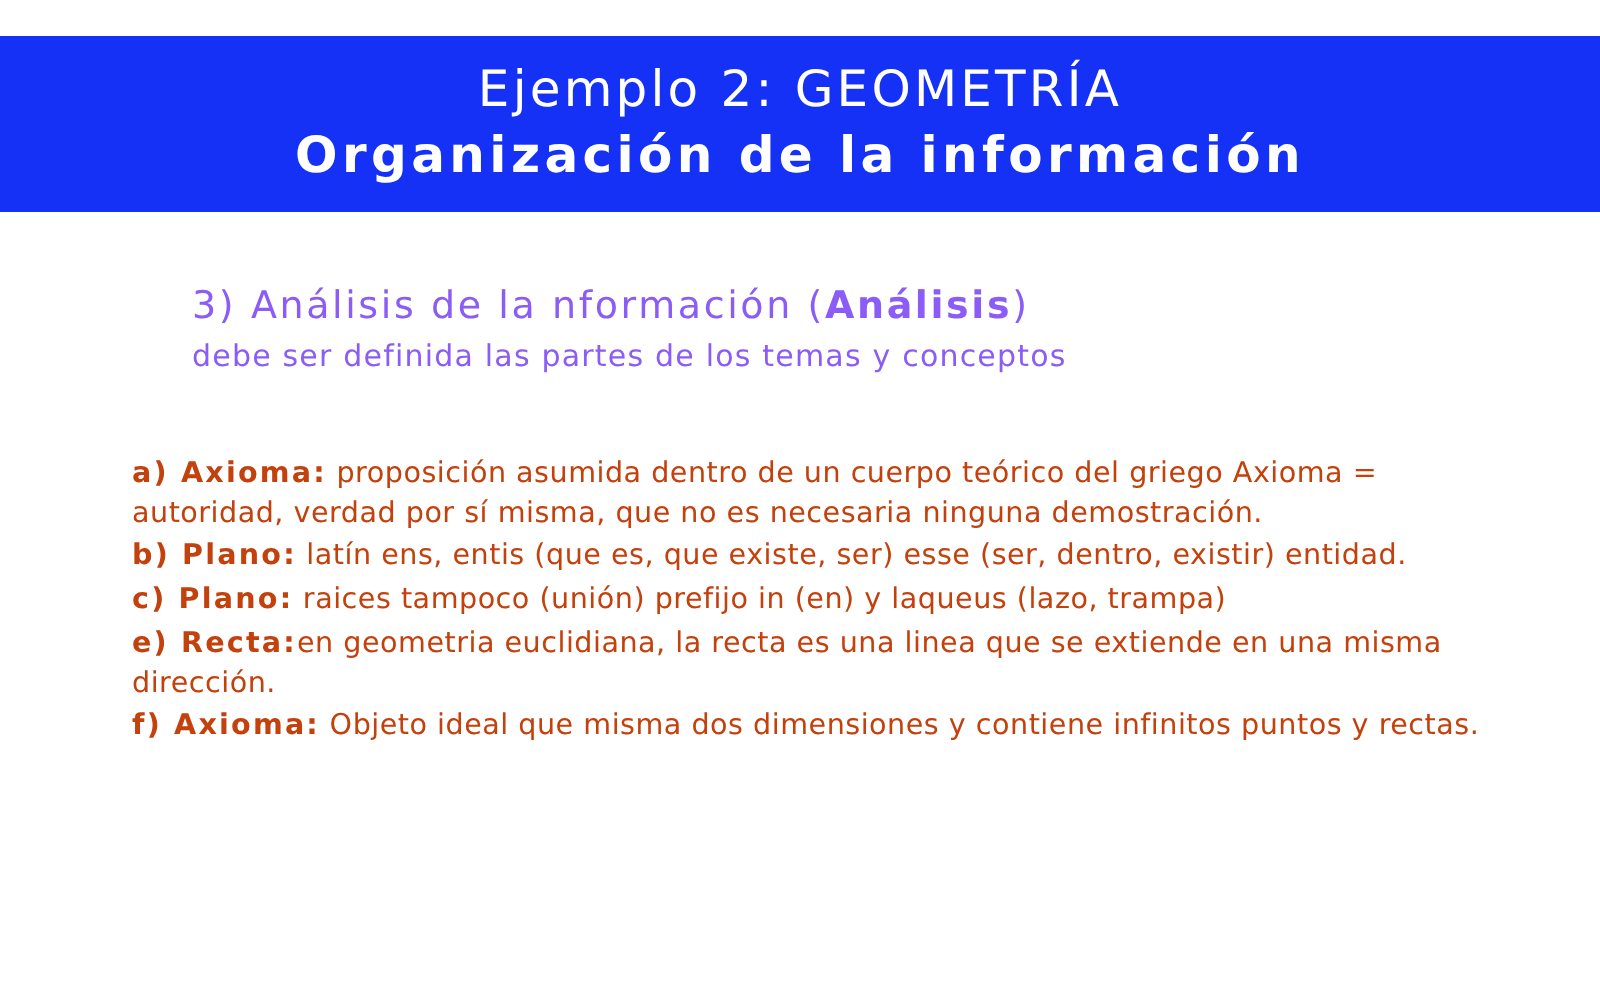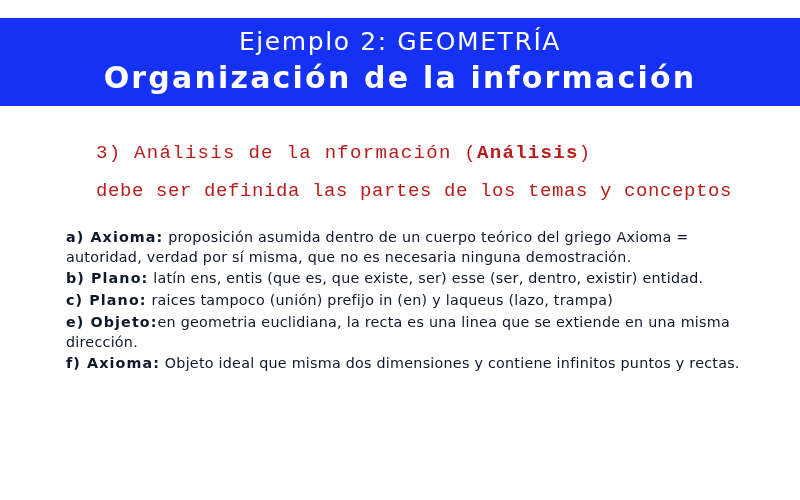--- a/index.html
+++ b/index.html
@@ -33,57 +33,55 @@
     justify-content: center;
   }
   .header-line1 {
     font-size: 25px;
     font-weight: normal;
     letter-spacing: 1.6px;
     line-height: 1.15;
     white-space: nowrap;
   }
   .header-line2 {
-    font-size: 30px;
+    font-size: 25px;
     font-weight: bold;
     letter-spacing: 2.2px;
     line-height: 1.2;
     margin-top: 3px;
     white-space: nowrap;
   }
   .intro {
     position: absolute;
     left: 96px;
     top: 140px;
     width: 690px;
-    color: #b91c1c;
-    font-family: Liberation Mono, monospace;
+    color: #8b5cf6;
   }
   .intro-line1 {
     font-size: 19px;
     letter-spacing: 1.3px;
     line-height: 1.45;
     white-space: nowrap;
   }
   .intro-line1 b {
     font-weight: bold;
   }
   .intro-line2 {
-    font-size: 19px;
+    font-size: 15px;
     letter-spacing: 0.6px;
     line-height: 1.45;
-    margin-top: 10px;
     white-space: nowrap;
   }
   .body-block {
     position: absolute;
     left: 66px;
     top: 228px;
     width: 700px;
-    color: #0f172a;
+    color: #c2410c;
     font-size: 14.3px;
     line-height: 1.38;
     letter-spacing: 0.25px;
   }
   .entry {
     margin-bottom: 2px;
   }
   .entry .term {
     font-weight: bold;
     letter-spacing: 1.1px;
@@ -101,17 +99,17 @@
 
   <div class="intro">
     <div class="intro-line1"><span>3) Análisis de la nformación (</span><b>Análisis</b><span>)</span></div>
     <div class="intro-line2">debe ser definida las partes de los temas y conceptos</div>
   </div>
 
   <div class="body-block">
     <div class="entry"><span class="term">a) Axioma:</span><span> proposición asumida dentro de un cuerpo teórico del griego Axioma = autoridad, verdad por sí misma, que no es necesaria ninguna demostración.</span></div>
     <div class="entry"><span class="term">b) Plano:</span><span> latín ens, entis (que es, que existe, ser) esse (ser, dentro, existir) entidad.</span></div>
     <div class="entry"><span class="term">c) Plano:</span><span> raices tampoco (unión) prefijo in (en) y laqueus (lazo, trampa)</span></div>
-    <div class="entry"><span class="term">e) Objeto:</span><span>en geometria euclidiana, la recta es una linea que se extiende en una misma dirección.</span></div>
+    <div class="entry"><span class="term">e) Recta:</span><span>en geometria euclidiana, la recta es una linea que se extiende en una misma dirección.</span></div>
     <div class="entry"><span class="term">f) Axioma:</span><span> Objeto ideal que misma dos dimensiones y contiene infinitos puntos y rectas.</span></div>
   </div>
 
 </div>
 
 </body></html>

